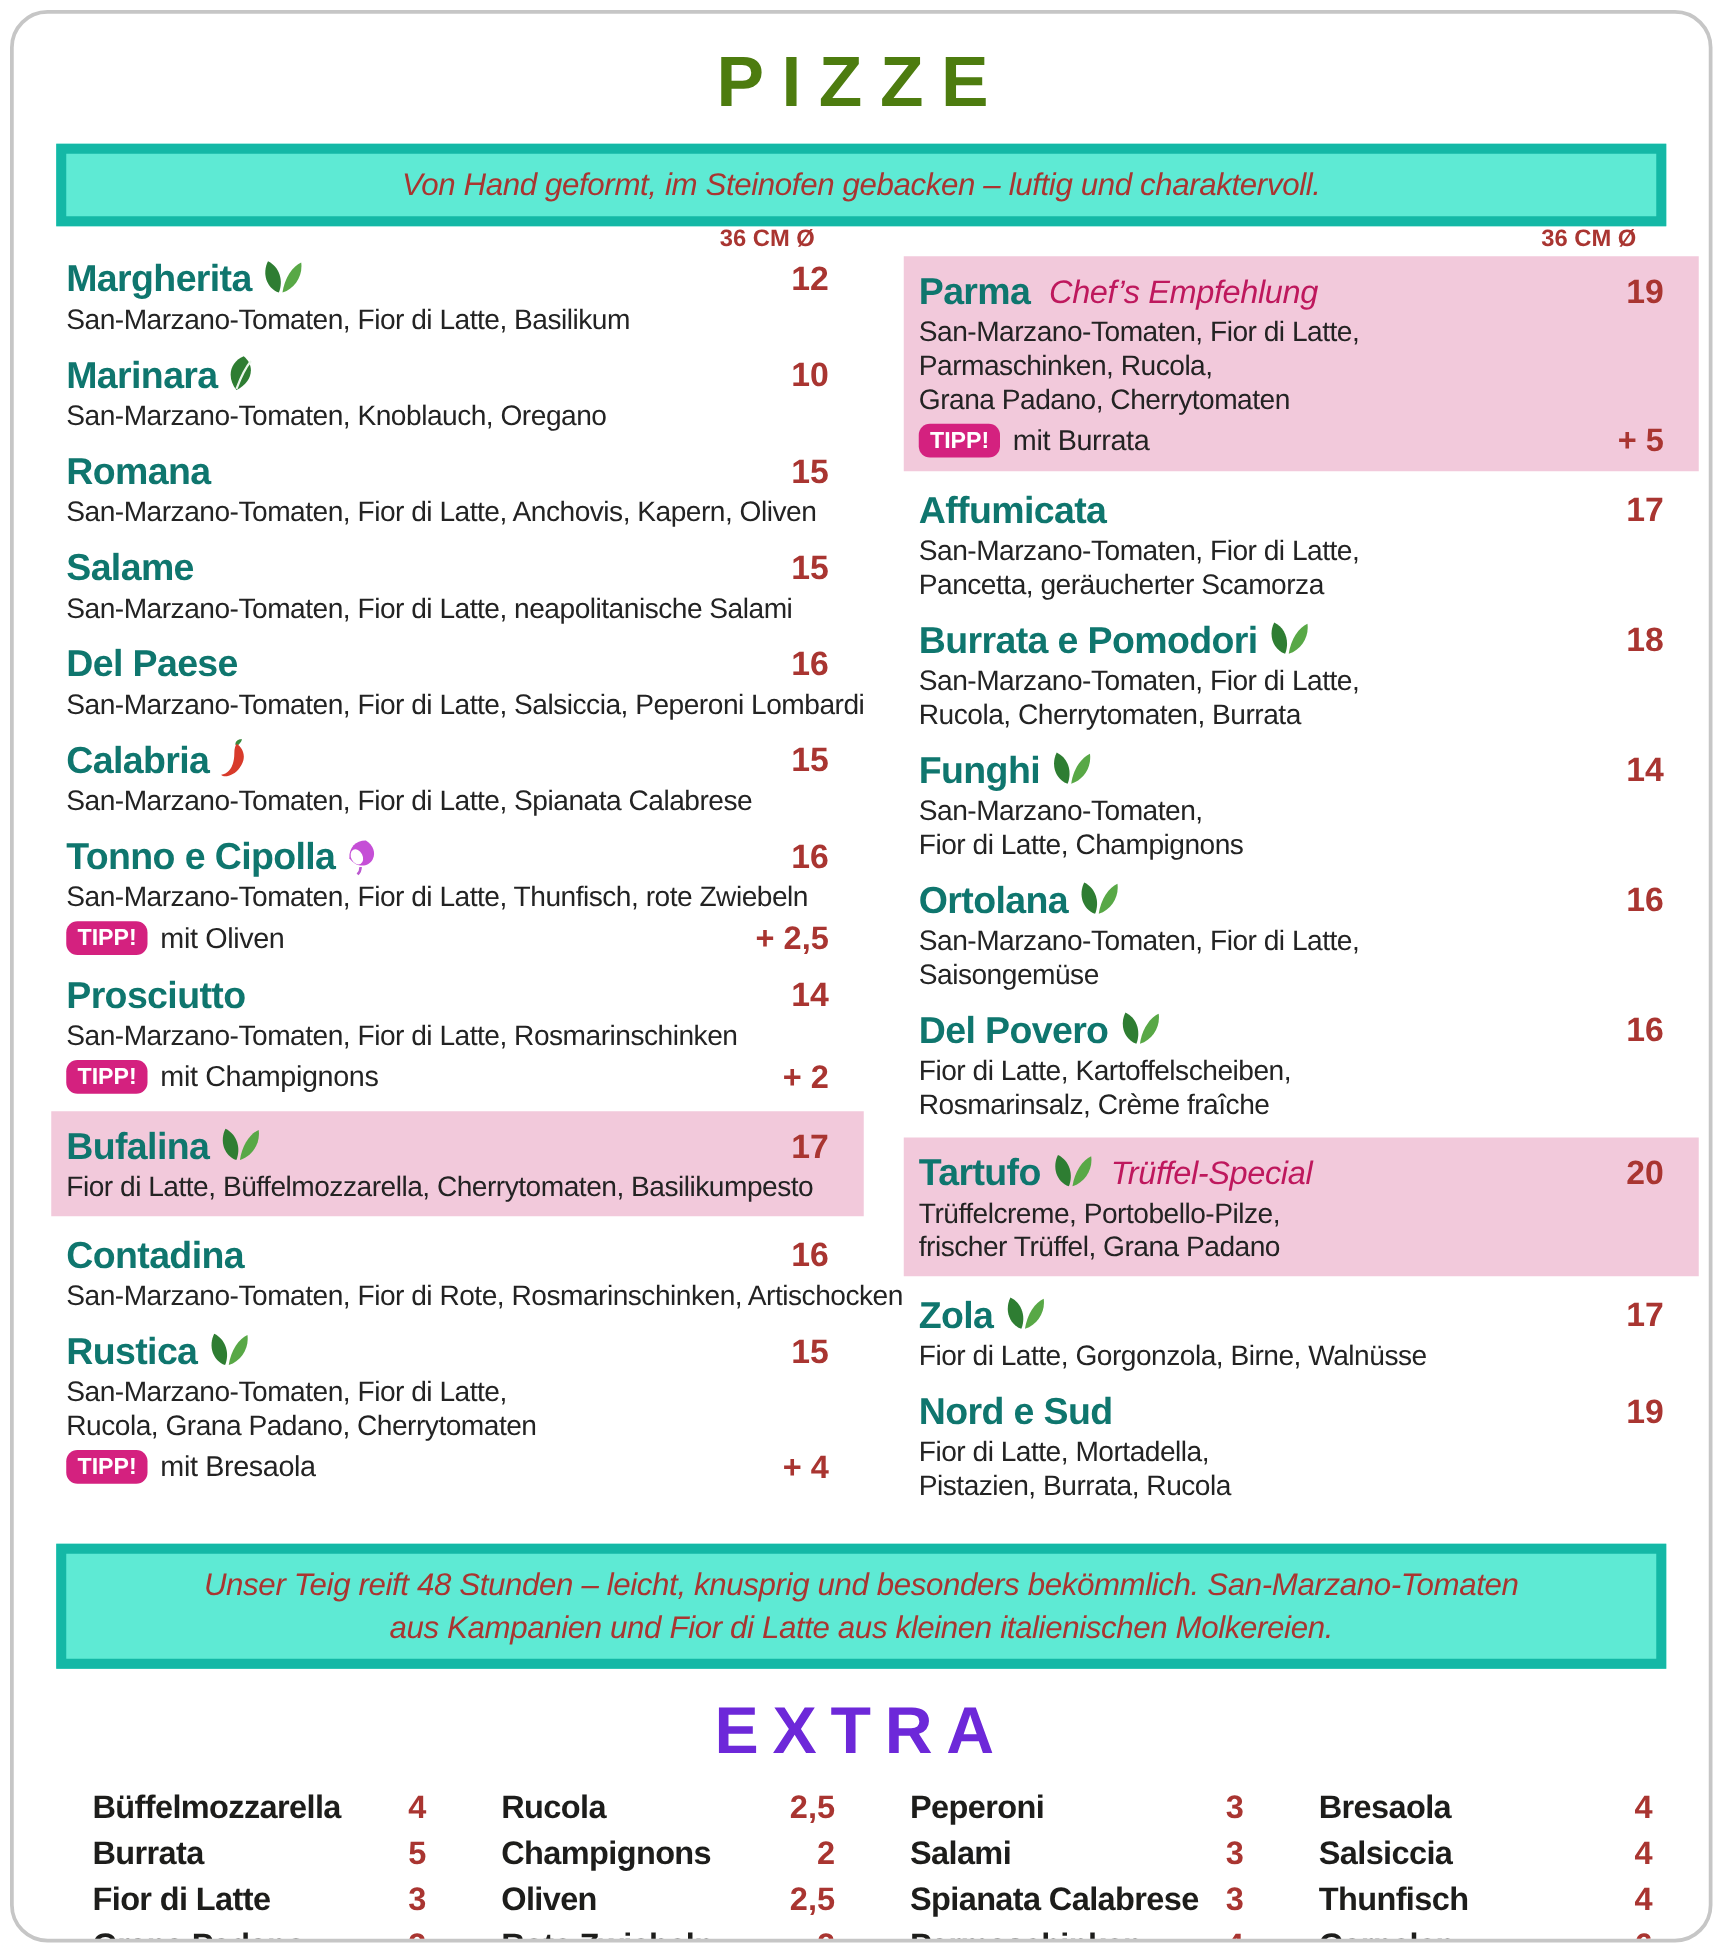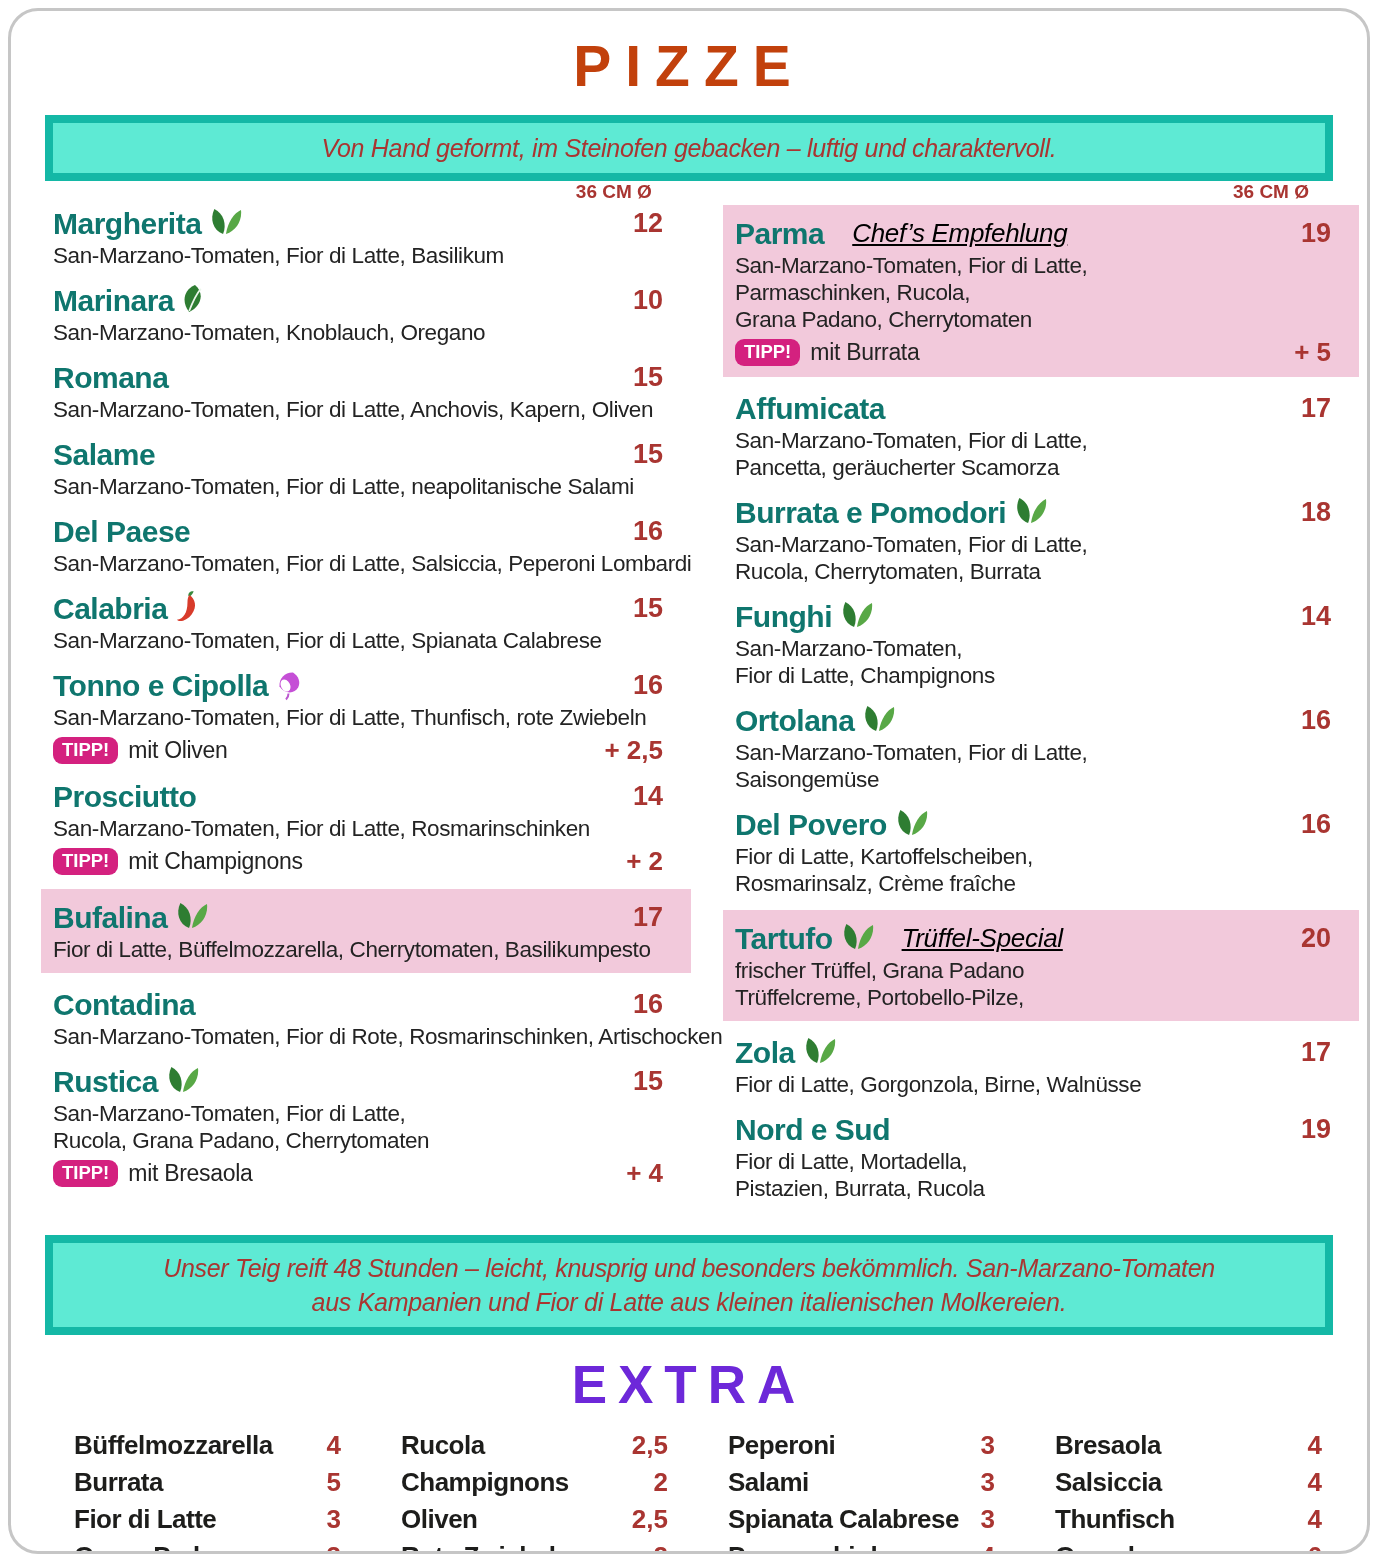--- a/index.html
+++ b/index.html
@@ -8,21 +8,21 @@
     font-family:"Liberation Sans",sans-serif;color:#1d1d1b;
     -webkit-font-smoothing:antialiased;
   }
   .sheet{
     position:absolute;left:8px;top:8px;right:8px;bottom:8px;
     border:3px solid #c6c6c6;border-radius:30px;box-sizing:border-box;
     padding-top:24px;overflow:hidden;background:#fff;
   }
   h1.menu-title{
     margin:0 0 18px;text-align:center;
-    font-size:57px;line-height:62px;font-weight:bold;letter-spacing:14px;color:#c2410c;
+    font-size:57px;line-height:62px;font-weight:bold;letter-spacing:14px;color:#4d7c0f;
   }
   .note-box{
     margin:0 34px;border:8px solid #14b8a6;background:#5eead4;
     text-align:center;color:#a93531;font-style:italic;
     padding:8px 10px;
   }
   .note-box .note-line{font-size:25px;line-height:34px;letter-spacing:-0.3px;}
   .size-header-row{
     display:flex;gap:32px;padding:0 30px;margin-bottom:2px;
   }
@@ -30,21 +30,21 @@
     color:#a93531;font-weight:bold;font-size:19px;letter-spacing:0;}
   .size-header-row .size-cell:last-child{width:636px;}
   .columns{display:flex;gap:32px;padding:0 30px;align-items:flex-start;}
   .col{width:650px;flex:none;}
   .col.right{width:636px;}
   .item{padding:0 28px 0 12px;margin-bottom:13px;}
   .item.highlight{background:#f2c9db;padding-top:10px;padding-bottom:10px;}
   .item-head{display:flex;align-items:center;line-height:37px;}
   .item-name{font-size:30px;font-weight:bold;letter-spacing:-0.5px;white-space:nowrap;color:#0f766e;}
   .icon{display:inline-flex;margin-left:8px;flex:none;transform:translateY(-2px);}
-  .item-subtitle{font-size:26px;font-style:italic;color:#000000;margin-left:28px;white-space:nowrap;letter-spacing:-0.3px;text-decoration:underline;}
+  .item-subtitle{font-size:26px;font-style:italic;color:#be185d;margin-left:15px;white-space:nowrap;letter-spacing:-0.3px;}
   .spacer{flex:1;}
   .item-price{font-size:27px;font-weight:bold;color:#a93531;white-space:nowrap;}
   .item-desc{font-size:22.5px;line-height:27px;letter-spacing:-0.4px;color:#232323;}
   .item-desc div{white-space:nowrap;}
   .tip-row{display:flex;align-items:center;margin-top:4px;line-height:30px;}
   .tip-badge{
     background:#d4217f;color:#fff;font-weight:bold;font-size:18.5px;
     padding:2px 9px 3px;border-radius:9px;margin-right:10px;letter-spacing:0;
     display:inline-block;line-height:22px;flex:none;
   }
@@ -386,22 +386,22 @@
           <path d="M14.5 28 C4 24 0.5 12 5.5 2 C15 6.5 18.5 18 14.5 28 Z" fill="#2e7d32"></path>
           <path d="M17.5 28 C19 16 26 6 33 3 C34.5 14 28 24.5 17.5 28 Z" fill="#58a846"></path>
         </svg>
       </span>
 
       <span class="item-subtitle">Trüffel-Special</span>
       <span class="spacer"></span>
       <span class="item-price">20</span>
     </div>
     <div class="item-desc">
+            <div>Trüffelcreme, Portobello-Pilze,</div>
             <div>frischer Trüffel, Grana Padano</div>
-            <div>Trüffelcreme, Portobello-Pilze,</div>
           </div>
 
   </div>
         <div class="item">
     <div class="item-head">
       <span class="item-name">Zola</span>
       <span class="icon">
         <svg width="33" height="29" viewBox="0 0 34 30">
           <path d="M14.5 28 C4 24 0.5 12 5.5 2 C15 6.5 18.5 18 14.5 28 Z" fill="#2e7d32"></path>
           <path d="M17.5 28 C19 16 26 6 33 3 C34.5 14 28 24.5 17.5 28 Z" fill="#58a846"></path>

